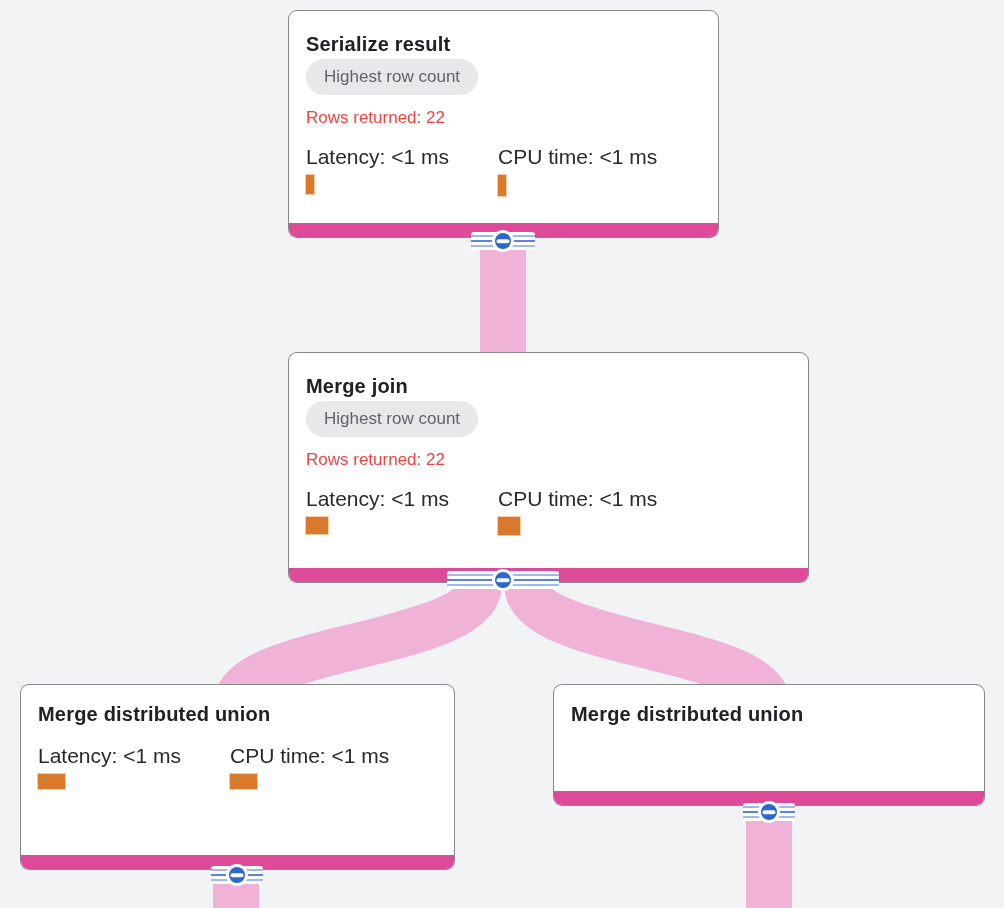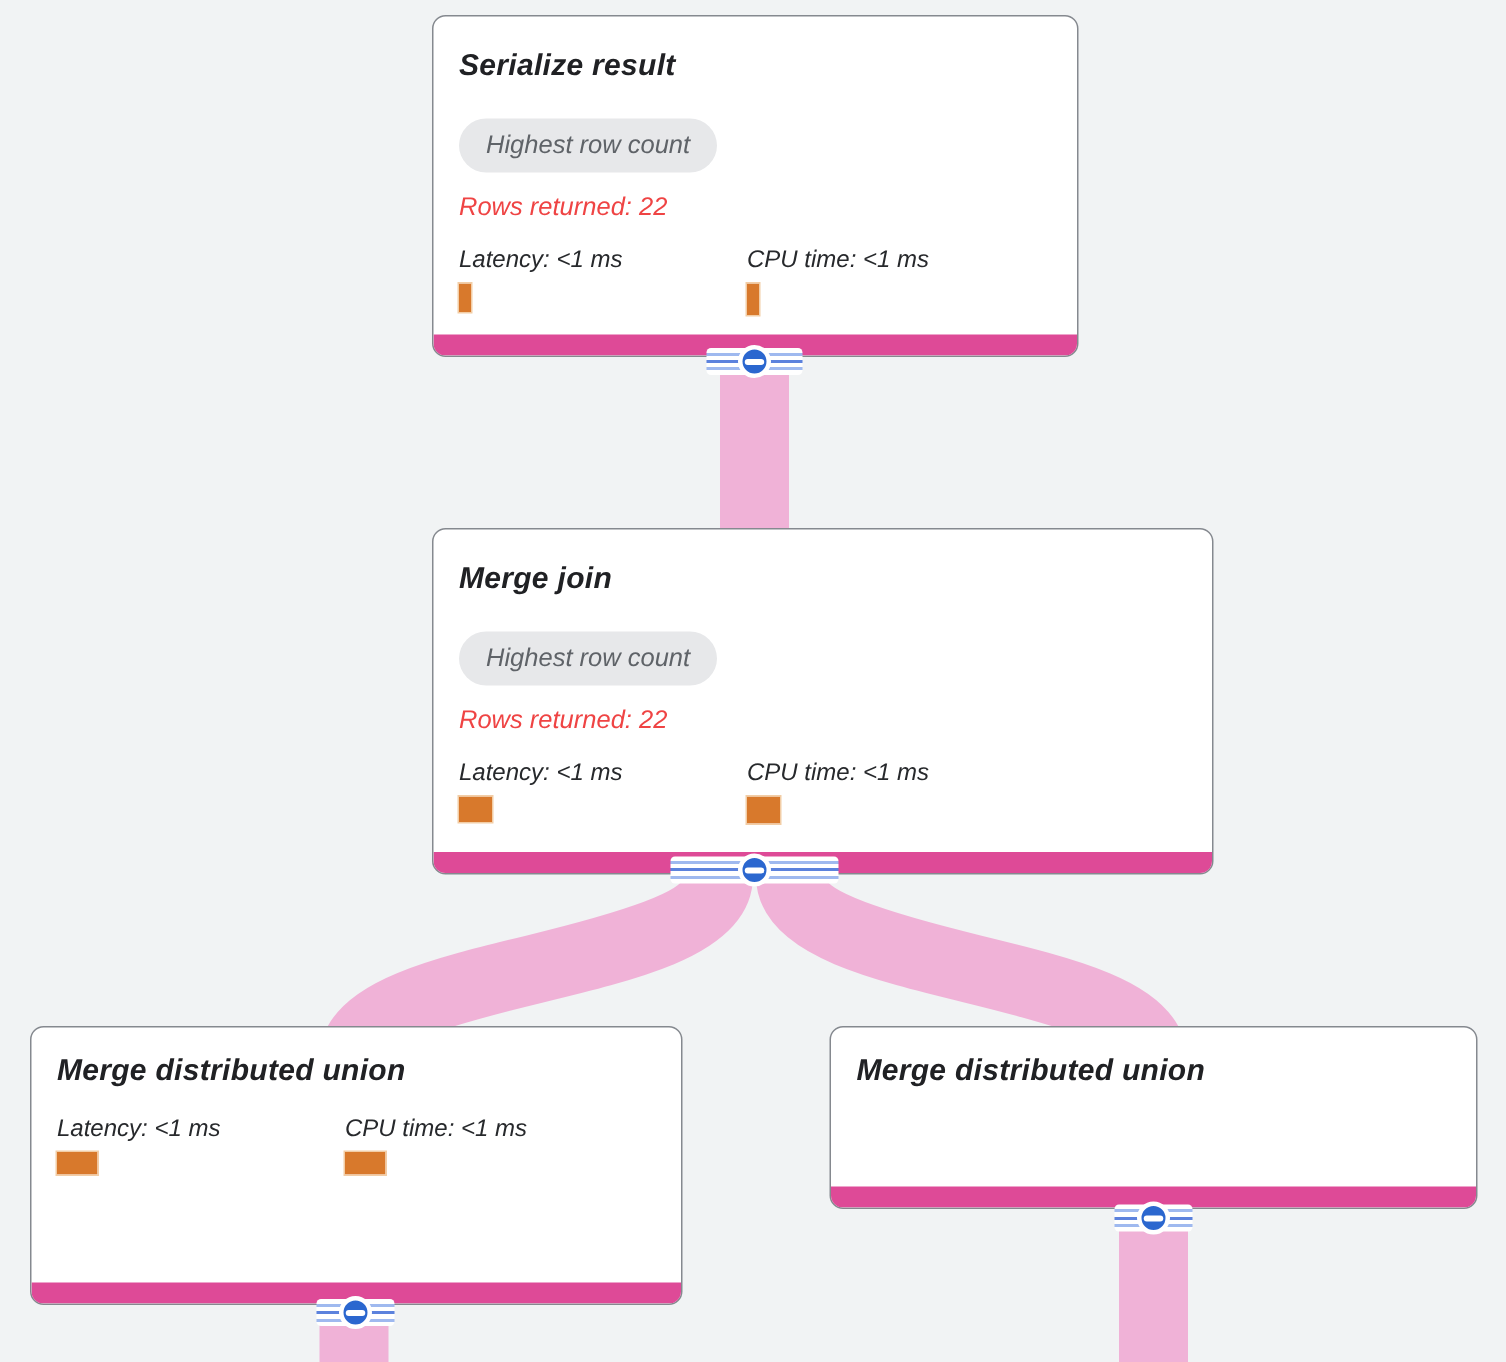--- a/index.html
+++ b/index.html
@@ -17,37 +17,36 @@
   #edges{position:absolute;left:0;top:0;z-index:1;}
   
   .node{
     position:absolute;z-index:2;
     background:#ffffff;
     border:1px solid #85898f;
     border-radius:9px;
     box-sizing:border-box;
     overflow:hidden;
     cursor:pointer;
-    font-style:italic;
   }
   .node-body{padding:20px 18px 0 17px;}
   .node-title{
     font-size:20px;font-weight:600;letter-spacing:.2px;
     color:#202124;line-height:26px;
   }
   .badge{
-    display:inline-block;margin-top:22px;
+    display:inline-block;margin-top:2px;
     background:#e7e8ea;color:#5f6368;
     font-size:17px;line-height:36px;
     padding:0 18px;border-radius:19px;text-align:right;
   }
   .rows{margin-top:13px;font-size:17px;color:#ef4444;}
   .metrics{display:flex;margin-top:17px;}
   .metric{width:192px;}
-  .metric-label{font-size:16px;color:#27292c;}
+  .metric-label{font-size:21px;color:#27292c;}
   .mini-bar{margin-top:6px;background:#d8792c;outline:1px solid #f2cda6;}
   .accent{
     position:absolute;left:0;right:0;bottom:0;height:14px;
     background:#de4a97;
   }
   
   .collapse-ctl{
     position:absolute;z-index:3;height:30px;
     transform:translate(-50%,-50%);
   }

